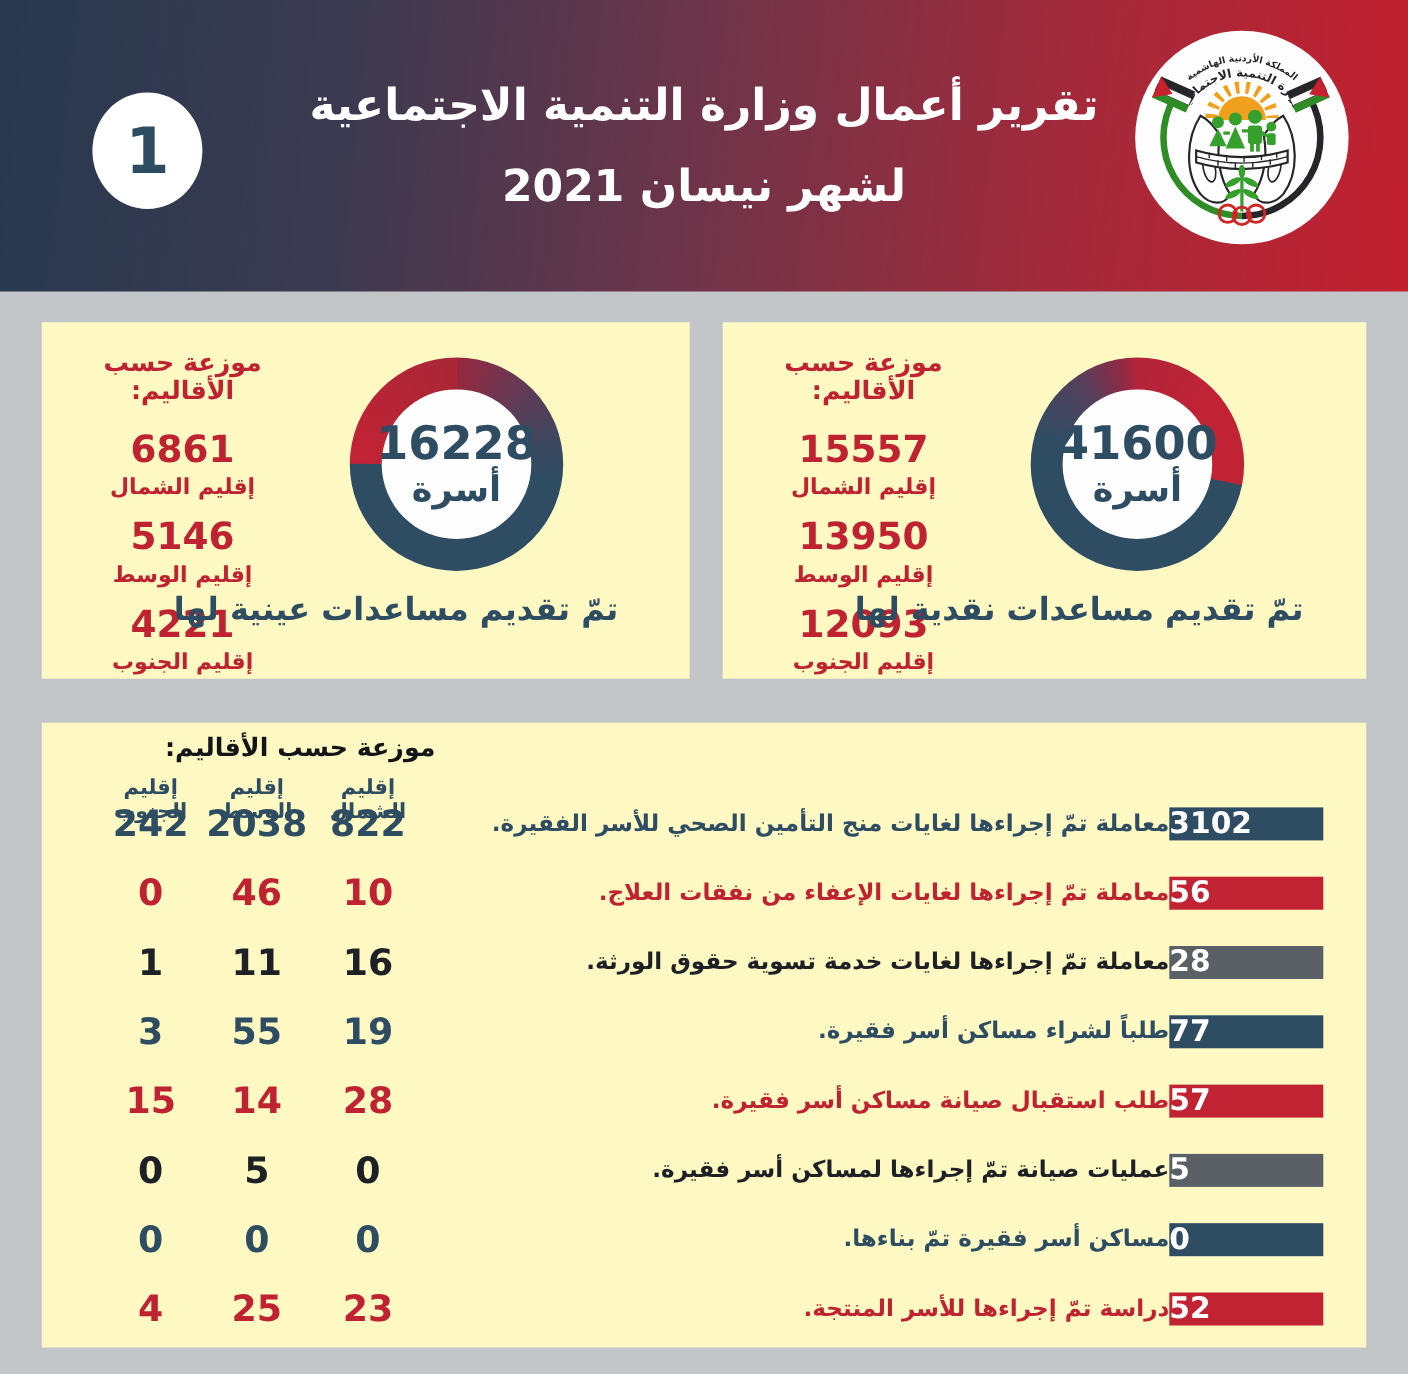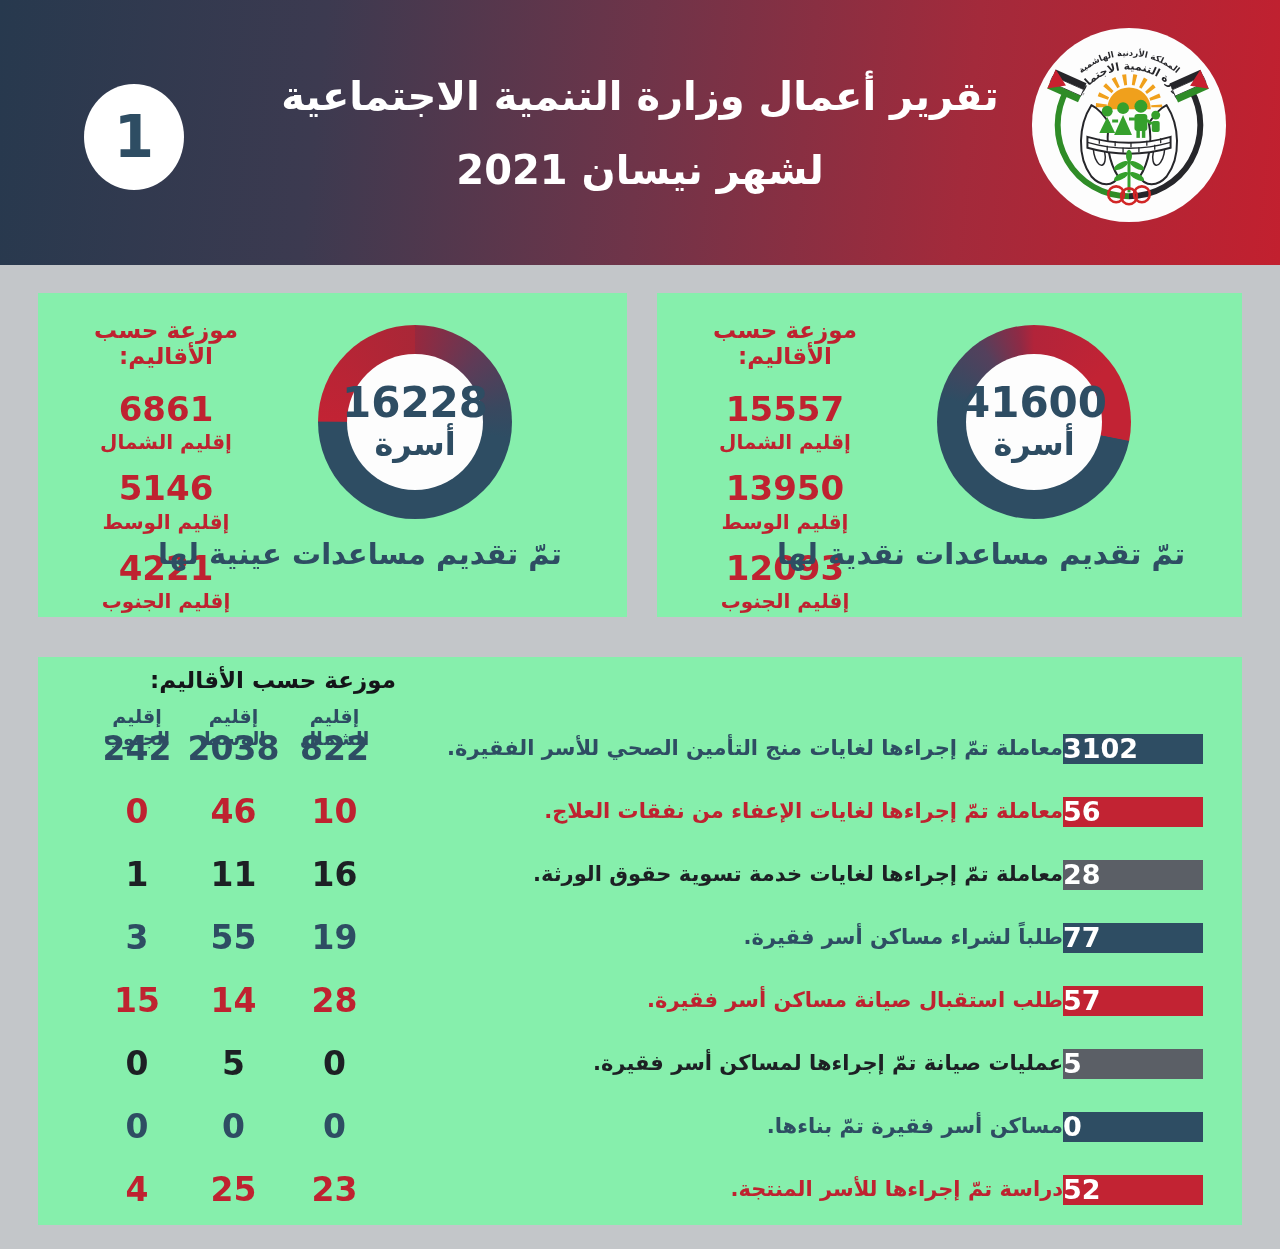--- a/index.html
+++ b/index.html
@@ -19,21 +19,21 @@
         background:linear-gradient(96deg,#27394e 0%,#3c3a50 25%,#6f3449 50%,#a32a3b 75%,#c2202f 100%);}
   .num-badge{position:absolute;left:84px;top:84px;width:100px;height:106px;border-radius:50%;
              background:#fff;display:flex;align-items:center;justify-content:center;}
   .num-badge span{color:var(--navy);font-size:58px;font-weight:bold;}
   .hero-titles{position:absolute;left:250px;top:0;width:780px;height:100%;
                display:flex;flex-direction:column;justify-content:center;gap:26px;
                direction:rtl;text-align:center;color:#fff;font-size:40px;line-height:1.2;}
   .logo{position:absolute;left:1030px;top:26px;width:198px;height:198px;}
 
   
-  .card{position:absolute;background:#86efac;}
+  .card{position:absolute;background:#fef9c3;}
   .card-a{left:38px;top:293px;width:589px;height:324px;}
   .card-b{left:657px;top:293px;width:585px;height:324px;}
   .card-t{left:38px;top:657px;width:1204px;height:568px;}
 
   .dist-col{position:absolute;left:22px;top:24px;width:212px;text-align:center;}
   .dist-title{color:var(--red-text);font-size:23px;direction:rtl;margin-bottom:22px;}
   .region-group{margin-bottom:16px;}
   .region-value{color:var(--red-text);font-size:34px;line-height:1.1;}
   .region-label{color:var(--red-text);font-size:20px;direction:rtl;margin-top:2px;}
 

